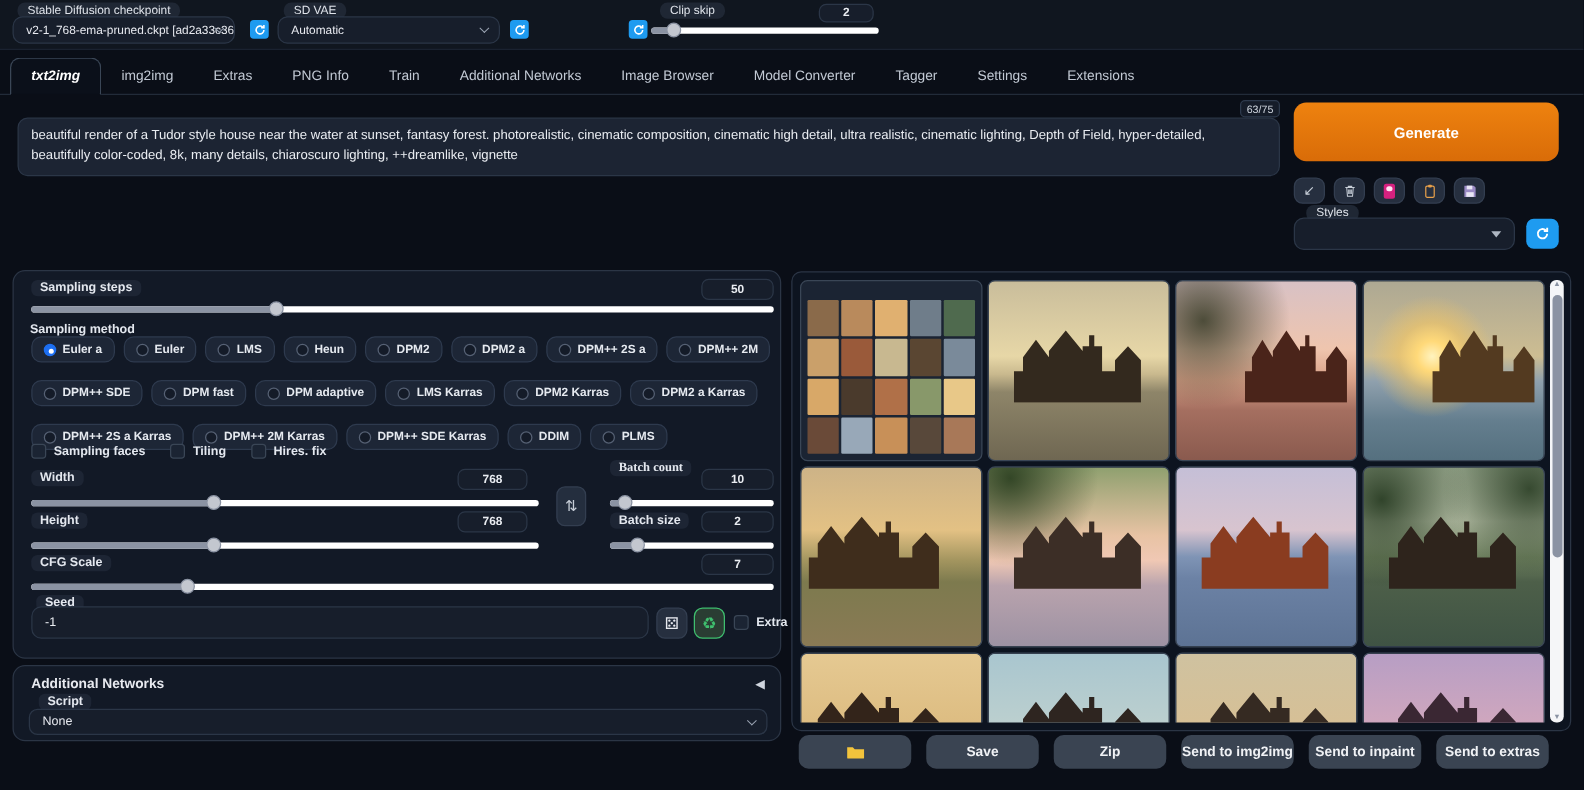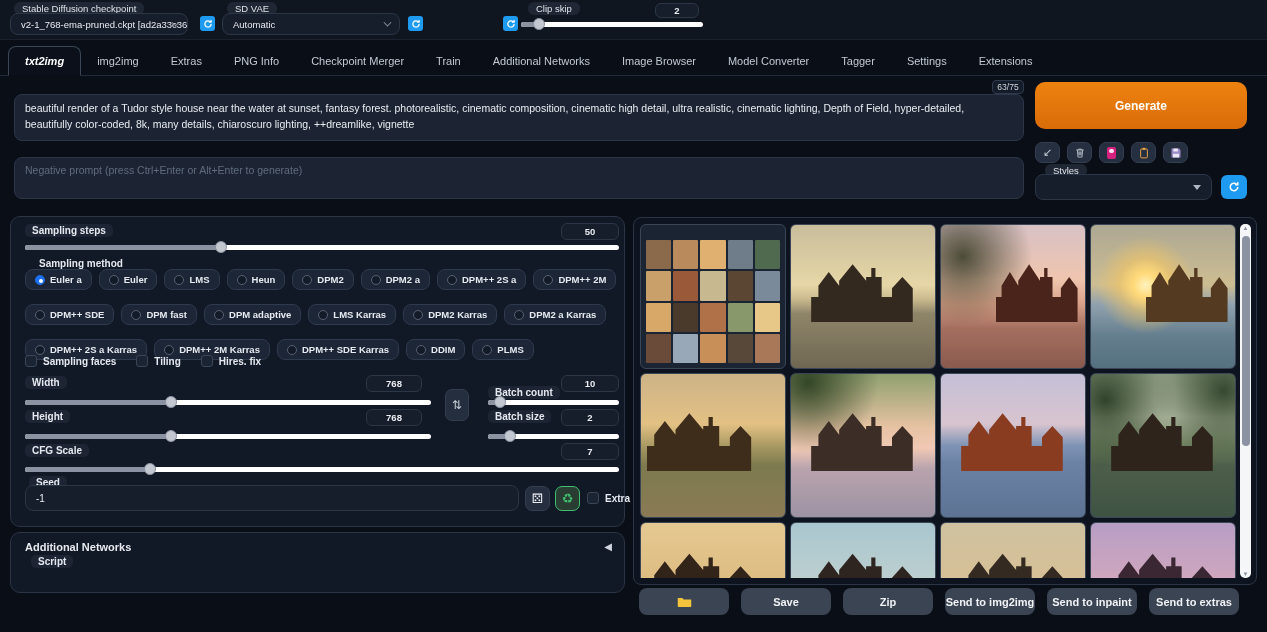--- a/index.html
+++ b/index.html
@@ -127,33 +127,31 @@
       <div class="fill" style="width:10%"></div>
       <div class="knob" style="left:10%"></div>
     </div>
   </div>
 
   <div class="tabs">
     <div class="tab active">txt2img</div>
     <div class="tab">img2img</div>
     <div class="tab">Extras</div>
     <div class="tab">PNG Info</div>
-    <div class="tab">Checkpoint Merger</div>
     <div class="tab">Train</div>
     <div class="tab">Additional Networks</div>
     <div class="tab">Image Browser</div>
     <div class="tab">Model Converter</div>
     <div class="tab">Tagger</div>
     <div class="tab">Settings</div>
     <div class="tab">Extensions</div>
   </div>
 
   <div class="tokenbox">63/75</div>
   <textarea class="prompt" spellcheck="false" style="">beautiful render of a Tudor style house near the water at sunset, fantasy forest. photorealistic, cinematic composition, cinematic high detail, ultra realistic, cinematic lighting, Depth of Field, hyper-detailed, beautifully color-coded, 8k, many details, chiaroscuro lighting, ++dreamlike, vignette</textarea>
-  <textarea class="negprompt" spellcheck="false" placeholder="Negative prompt (press Ctrl+Enter or Alt+Enter to generate)" style=""></textarea>
 
   <div class="genbtn">Generate</div>
   <div class="toolbtn" style="left:1035px;">
       <span>↙</span>
     </div>
   <div class="toolbtn" style="left:1067px;">
     <svg viewBox="0 0 16 16">
         <path d="M3 4h10M6.2 4V2.8h3.6V4M4.5 4l.8 9.4h5.4L11.5 4M6.6 6v5M8 6v5M9.4 6v5" stroke="#c7ced8" stroke-width="1.1" fill="none"></path>
       </svg>
   </div>
@@ -185,21 +183,21 @@
 
   <div class="panel" id="settings-panel">
     <span class="blklabel" style="left:14px;top:7px;">Sampling steps</span>
     <div class="numbox" style="left:550px;top:6px;width:58px;height:17px;">50</div>
     <div class="slider" style="left:14px;top:24px;width:594px;">
       <div class="track"></div>
         <div class="fill" style="width:33%"></div>
         <div class="knob" style="left:33%"></div>
     </div>
 
-    <span class="blklabel" style="left:28px;top:40px;background:transparent;padding-left:0;">Sampling method</span>
+    <span class="blklabel" style="left:13px;top:40px;background:transparent;padding-left:0;">Sampling method</span>
 
     <div class="pills">
       <div class="pill selected">
           <span class="radio"></span>
           <span>Euler a</span>
         </div>
       <div class="pill">
           <span class="radio"></span>
           <span>Euler</span>
         </div>
@@ -290,21 +288,21 @@
         </div>
     </div>
 
     <span class="blklabel" style="left:14px;top:159px;">Width</span>
     <div class="numbox" style="left:355px;top:158px;width:56px;height:17px;">768</div>
     <div class="slider" style="left:14px;top:179px;width:406px;">
       <div class="track"></div>
         <div class="fill" style="width:36%"></div>
         <div class="knob" style="left:36%"></div>
     </div>
-    <span class="blklabel" style="left:477px;top:169px;">Batch count</span>
+    <span class="blklabel" style="left:477px;top:151px;font-family:Liberation Serif, serif;">Batch count</span>
     <div class="numbox" style="left:550px;top:158px;width:58px;height:17px;">10</div>
     <div class="slider" style="left:477px;top:179px;width:131px;">
       <div class="track"></div>
         <div class="fill" style="width:9%"></div>
         <div class="knob" style="left:9%"></div>
     </div>
 
     <div class="swapbtn">
         <span>⇅</span>
       </div>
@@ -343,20 +341,24 @@
     <div class="chk" style="position:absolute;left:576px;top:275px;">
         <span class="box"></span>
         <span>Extra</span>
       </div>
   </div>
 
   <div class="panel" id="addnet-panel">
     <span class="acc-title">Additional Networks</span>
     <span class="acc-arrow">◀</span>
     <span class="blklabel" style="left:20px;top:22px;">Script</span>
+    <div class="scriptdd">
+      <span>None</span>
+      <span class="caret"></span>
+    </div>
   </div>
 
   <div class="gallery">
     <div class="cells">
       <div class="cell" style="background: rgb(27, 36, 51);">
         <div class="mgrid">
             <i></i>
             <i></i>
             <i></i>
             <i></i>

